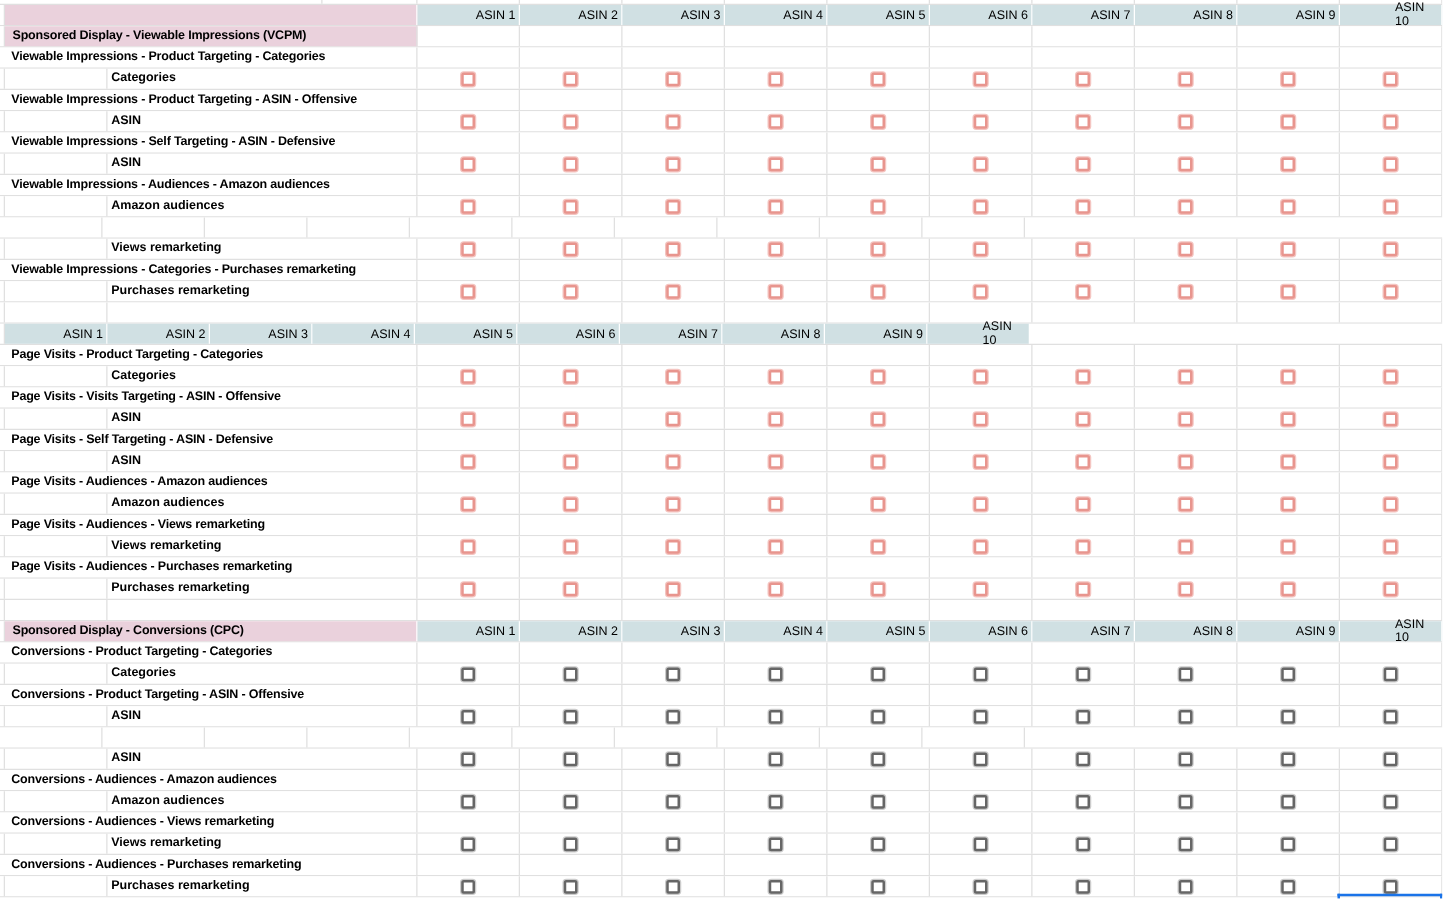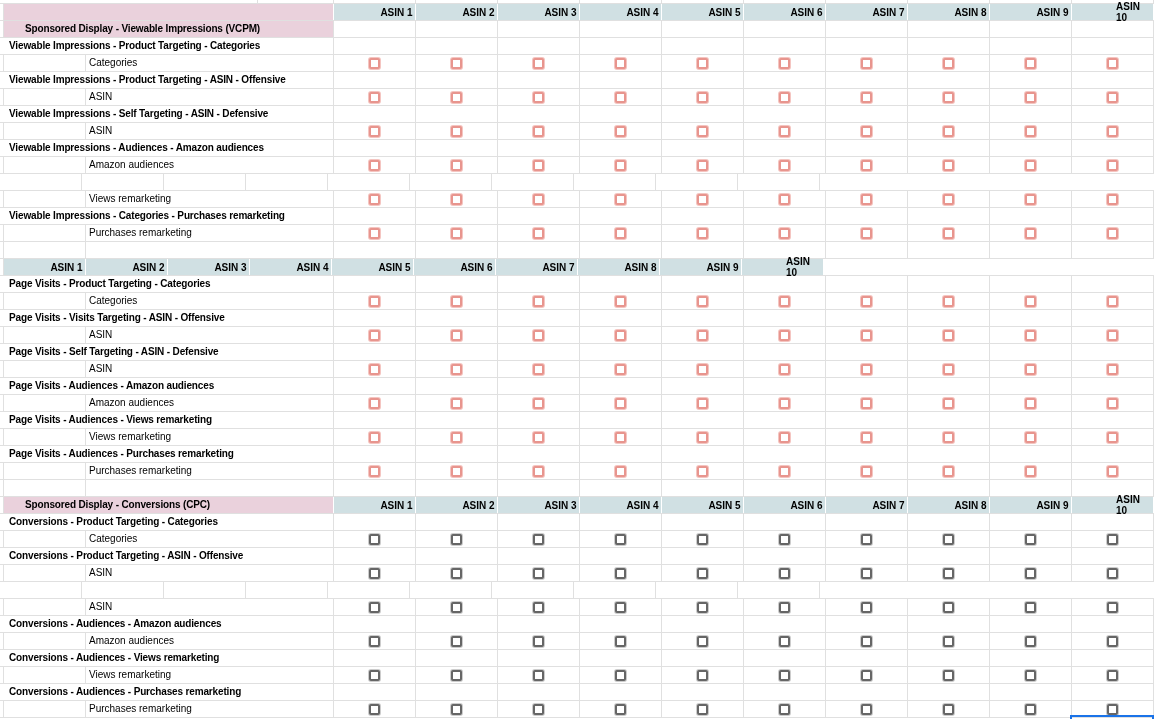--- a/index.html
+++ b/index.html
@@ -13,25 +13,25 @@
   .w-edge{width:4px;flex:none;}
   .w-a{width:82px;flex:none;}
   .w-b{width:248px;flex:none;}
   .w-col{width:82px;flex:none;}
   .w-left{width:330px;flex:none;}
   .w-leftfull{width:334px;flex:none;}
   .w-t1{width:258px;flex:none;}
   .w-t2{width:76px;flex:none;}
   .label{font-size:10px;color:var(--text);white-space:nowrap;line-height:16px;}
   .bold{font-weight:bold;letter-spacing:-0.15px;}
-  .section-title-cell{background:var(--pink-bg);padding-left:21px;}
+  .section-title-cell{background:var(--pink-bg);padding-left:6px;}
   .corner-cell{background:var(--pink-bg);}
-  .colheader{background:var(--blue-bg);justify-content:center;font-weight:bold;font-size:10px;color:var(--text);padding-left:44px;}
+  .colheader{background:var(--blue-bg);justify-content:center;font-weight:normal;font-size:10px;color:var(--text);padding-left:44px;}
   .group-label-cell{padding-left:9px;}
-  .item-label-cell{padding-left:3px;}
+  .item-label-cell{padding-left:3px;font-weight:bold;}
   .checkbox-cell{justify-content:center;}
   .cb{width:7px;height:7px;border:2px solid;border-radius:2px;background:#ffffff;flex:none;}
   .cb.pink{border-color:var(--cb-pink);box-shadow:0 0 0 1px var(--cb-pink-glow);}
   .cb.gray{border-color:var(--cb-gray);box-shadow:0 0 0 1px var(--cb-gray-glow);}
   #selection{position:absolute;left:1070px;top:715px;width:84px;height:4px;box-sizing:border-box;border:2px solid var(--sel);border-bottom:none;background:transparent;z-index:5;}
 </style>
 </head>
 <body>
 
 <div id="sheet">

